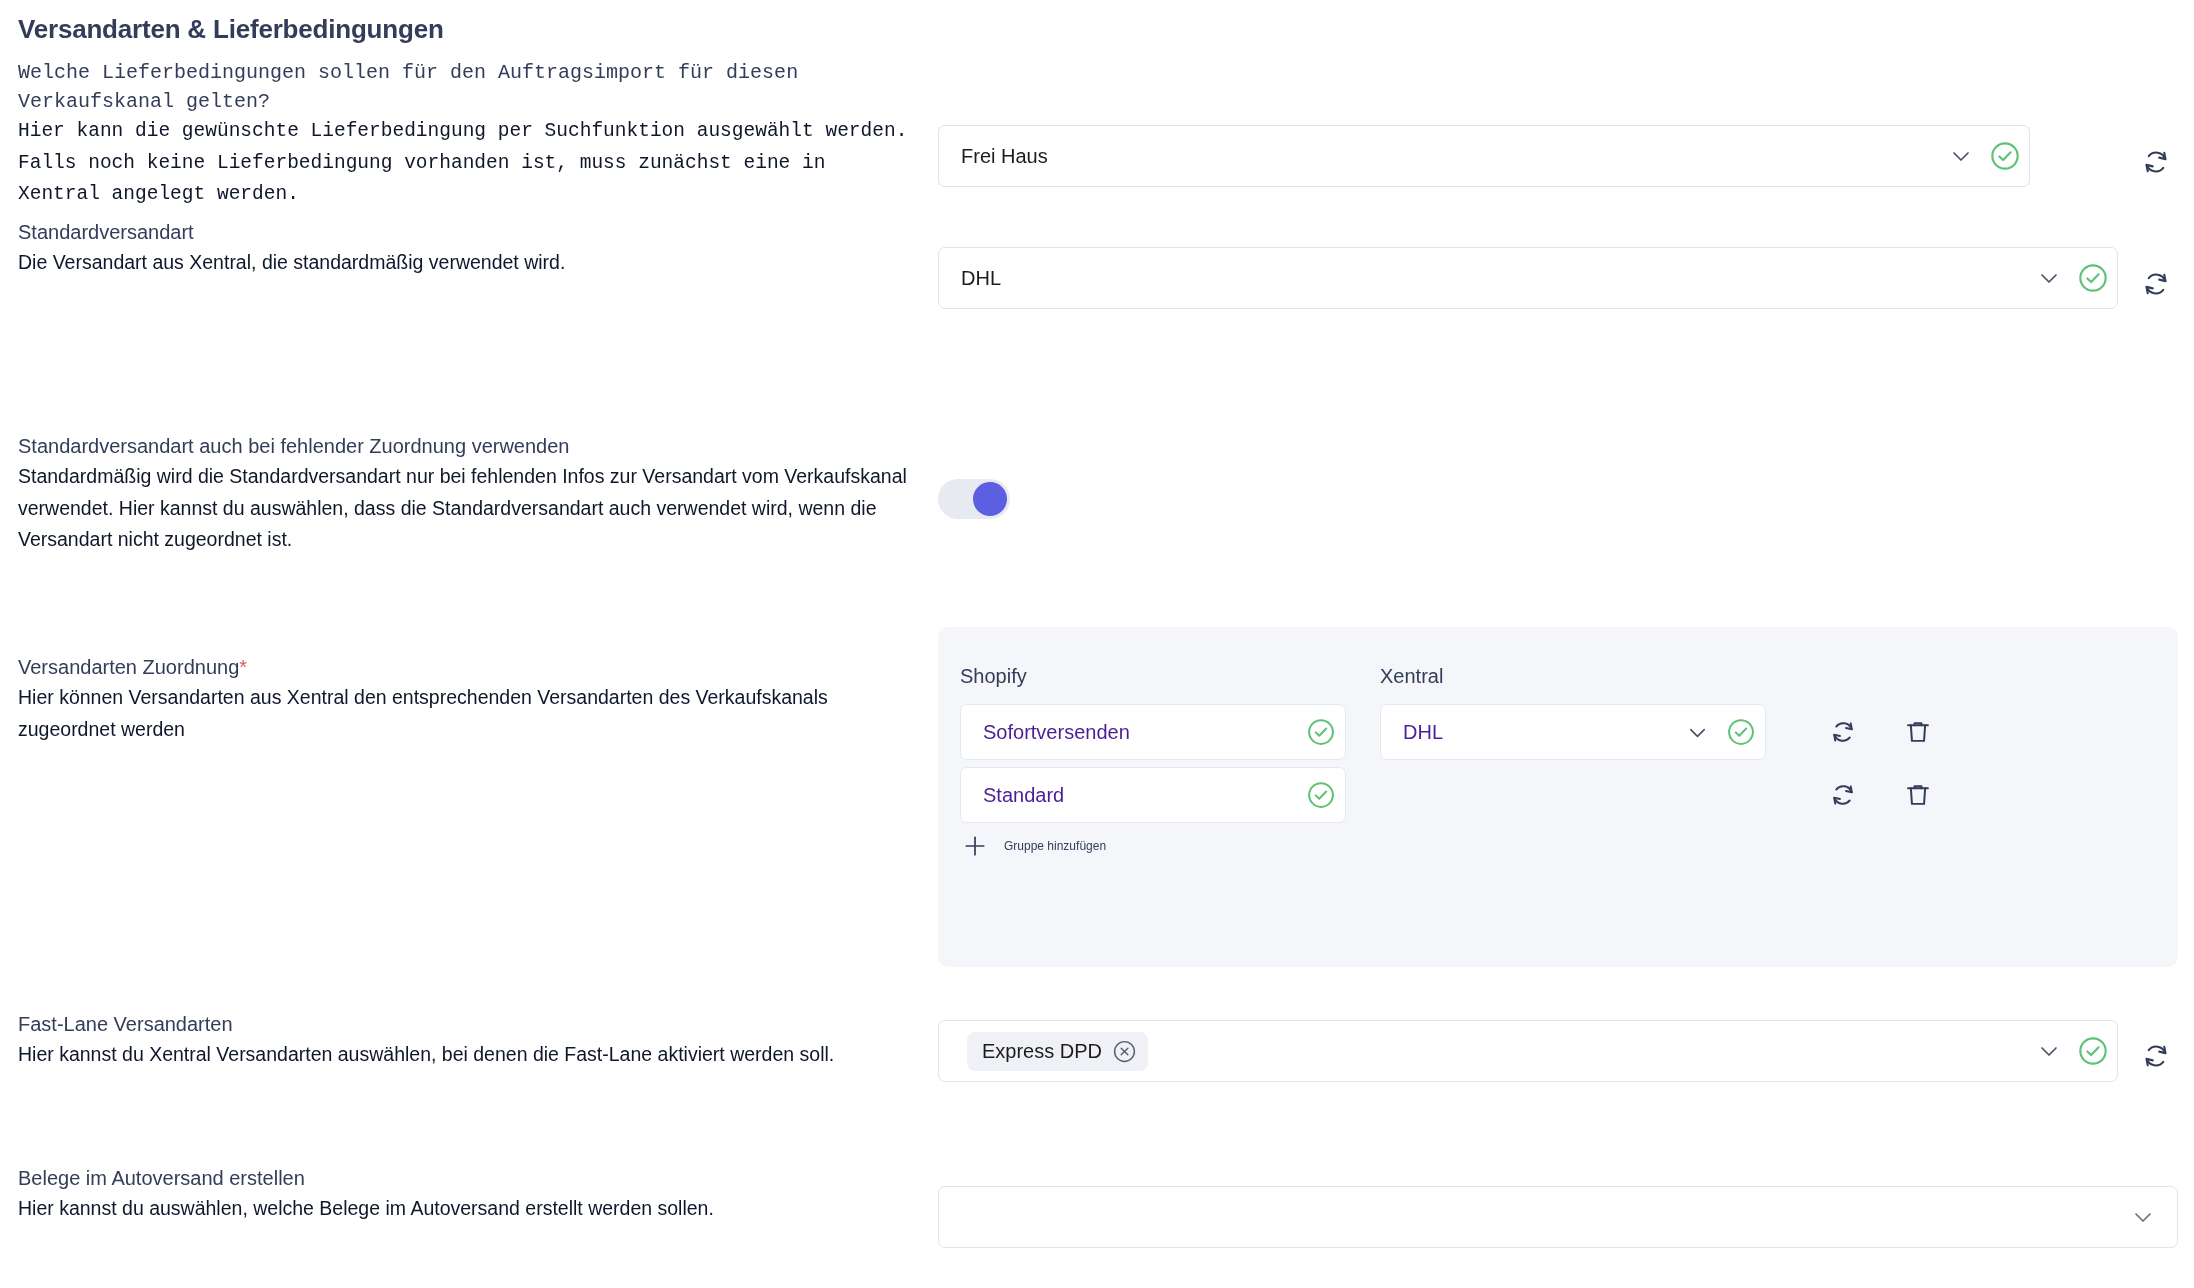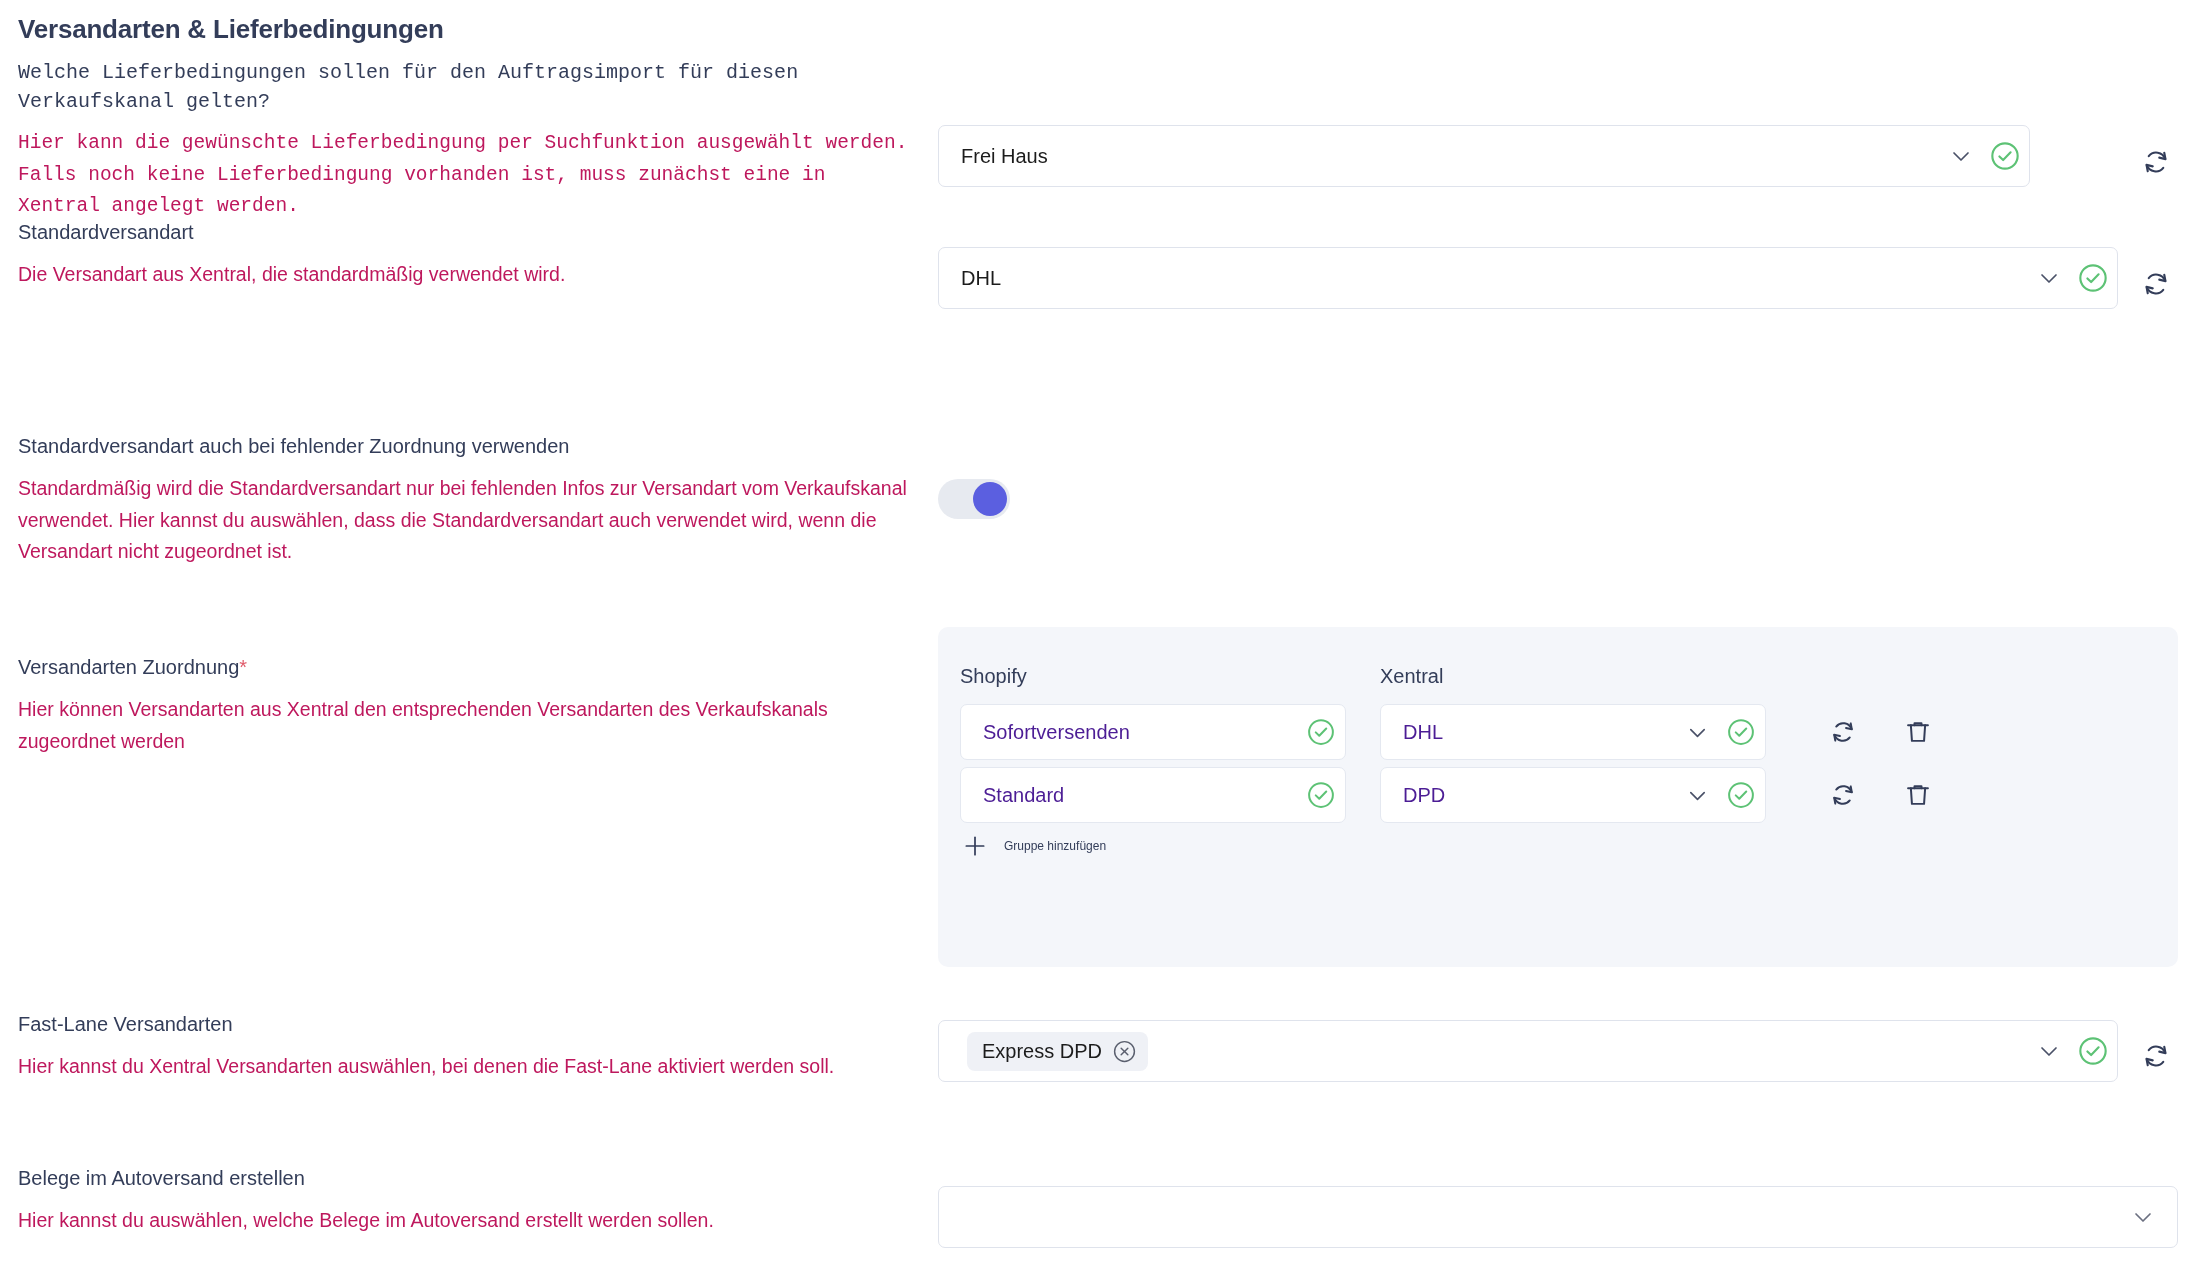--- a/index.html
+++ b/index.html
@@ -33,23 +33,22 @@
   
   .label-col { position: absolute; left: 18px; width: 890px; }
   .field-label {
     font-size: 20px;
     color: #333d59;
     line-height: 1.45;
   }
   .req-star { color: #e05b6b; font-size: 20px; }
   .field-help {
     font-size: 19.5px;
-    color: #be185d;
+    color: #0f172a;
     line-height: 1.62;
-    margin-top: 12px;
   }
 
   
   .control-col { position: absolute; left: 938px; }
 
   .select-box {
     position: relative;
     height: 62px;
     background: #ffffff;
     border: 1px solid #dfe3ec;
@@ -301,34 +300,20 @@
     <div class="icon-btn" style="left:963px; top:88px;">
       <svg width="28" height="28" viewBox="0 0 24 24" fill="none" stroke="#333d59" stroke-width="1.7" stroke-linecap="round" stroke-linejoin="round">
           <polyline points="3.5,6.3 20.5,6.3"></polyline>
           <path d="M9 6.3V4.4h6v1.9"></path>
           <path d="M5.9 6.3l.9 13.3h10.4l.9-13.3"></path>
         </svg>
     </div>
 
     <div class="map-row-box" style="left:22px; top:140px; width:386px;">
       <span class="v">Standard</span>
-      <span class="ok-circle">
-        <svg width="30" height="30" viewBox="0 0 24 24" fill="none" stroke="#5dc275" stroke-width="1.6" stroke-linecap="round" stroke-linejoin="round">
-            <circle cx="12" cy="12" r="9.5"></circle>
-            <polyline points="7.8,12.3 10.6,15 16.2,9.2"></polyline>
-          </svg>
-      </span>
-    </div>
-    <div class="map-row-box" style="left:442px; top:140px; width:386px;">
-      <span class="v">DPD</span>
-      <span class="chev">
-        <svg width="23" height="23" viewBox="0 0 24 24" fill="none" stroke="#4a5168" stroke-width="1.7" stroke-linecap="round" stroke-linejoin="round">
-            <polyline points="5,9 12,16 19,9"></polyline>
-          </svg>
-      </span>
       <span class="ok-circle">
         <svg width="30" height="30" viewBox="0 0 24 24" fill="none" stroke="#5dc275" stroke-width="1.6" stroke-linecap="round" stroke-linejoin="round">
             <circle cx="12" cy="12" r="9.5"></circle>
             <polyline points="7.8,12.3 10.6,15 16.2,9.2"></polyline>
           </svg>
       </span>
     </div>
     <div class="icon-btn" style="left:888px; top:151px;">
       <svg width="28" height="28" viewBox="0 0 24 24" fill="none" stroke="#333d59" stroke-width="1.7" stroke-linecap="round" stroke-linejoin="round">
           <path d="M19.3 9.5A7.6 7.6 0 0 0 6.2 7.3"></path>

